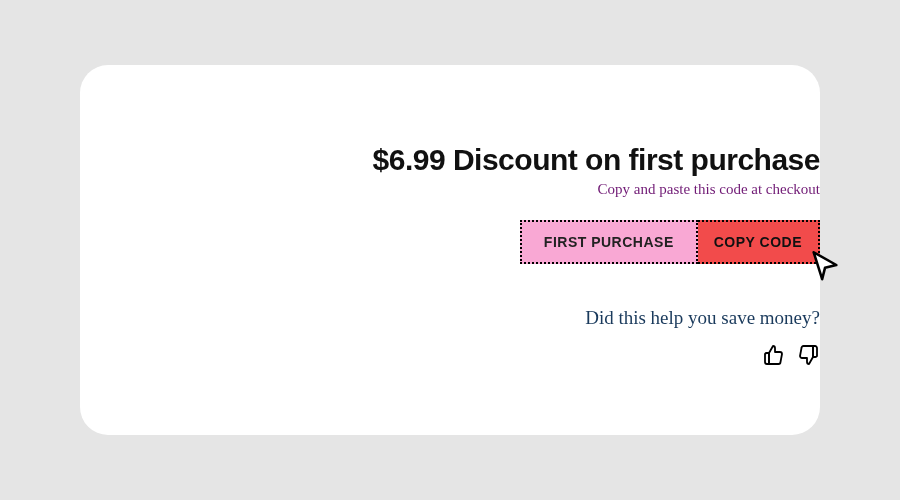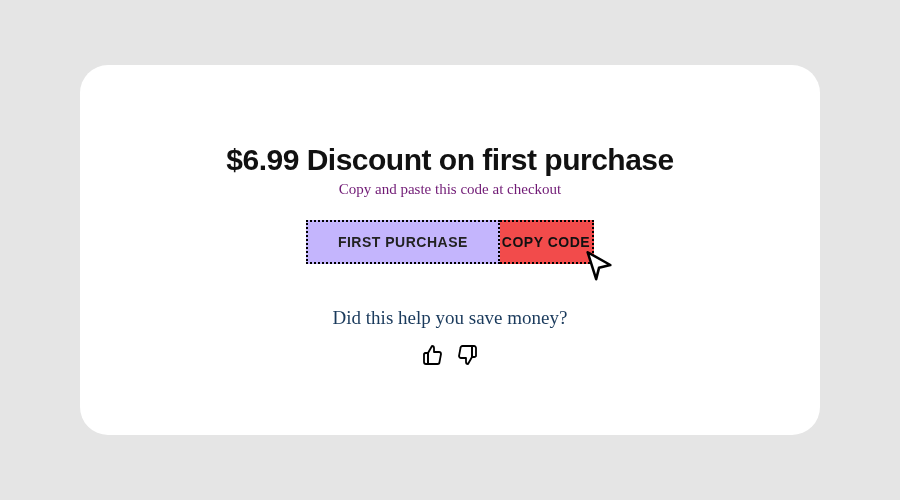--- a/index.html
+++ b/index.html
@@ -16,21 +16,21 @@
       justify-content: center;
       font-family: -apple-system, BlinkMacSystemFont, "Segoe UI", sans-serif;
     }
     .card {
       width: 740px;
       height: 370px;
       background: #fff;
       border-radius: 28px;
       display: flex;
       flex-direction: column;
-      align-items: center;
+      align-items: flex-end;
       padding-top: 78px;
     }
     .title {
       font-size: 30px;
       font-weight: 800;
       color: #111;
       letter-spacing: -0.5px;
     }
     .subtitle {
       font-family: Georgia, "Times New Roman", serif;
@@ -38,31 +38,31 @@
       color: #701a75;
       margin-top: 4px;
     }
     .code-row {
       display: flex;
       margin-top: 22px;
       position: relative;
     }
     .code-box {
       border: 2.5px dotted #000;
-      padding: 12px 30px;
+      padding: 12px 22px;
       font-weight: 800;
       font-size: 14px;
       letter-spacing: 0.5px;
-      background: #c4b5fd;
+      background: #f9a8d4;
       color: #222;
     }
     .copy-box {
       border: 2.5px dotted #000;
       border-left: none;
-      padding: 12px 2px;
+      padding: 12px 16px;
       font-weight: 800;
       font-size: 14px;
       letter-spacing: 0.5px;
       background: #f24b4b;
       color: #111;
       cursor: pointer;
     }
     .cursor-icon {
       position: absolute;
       right: -22px;

